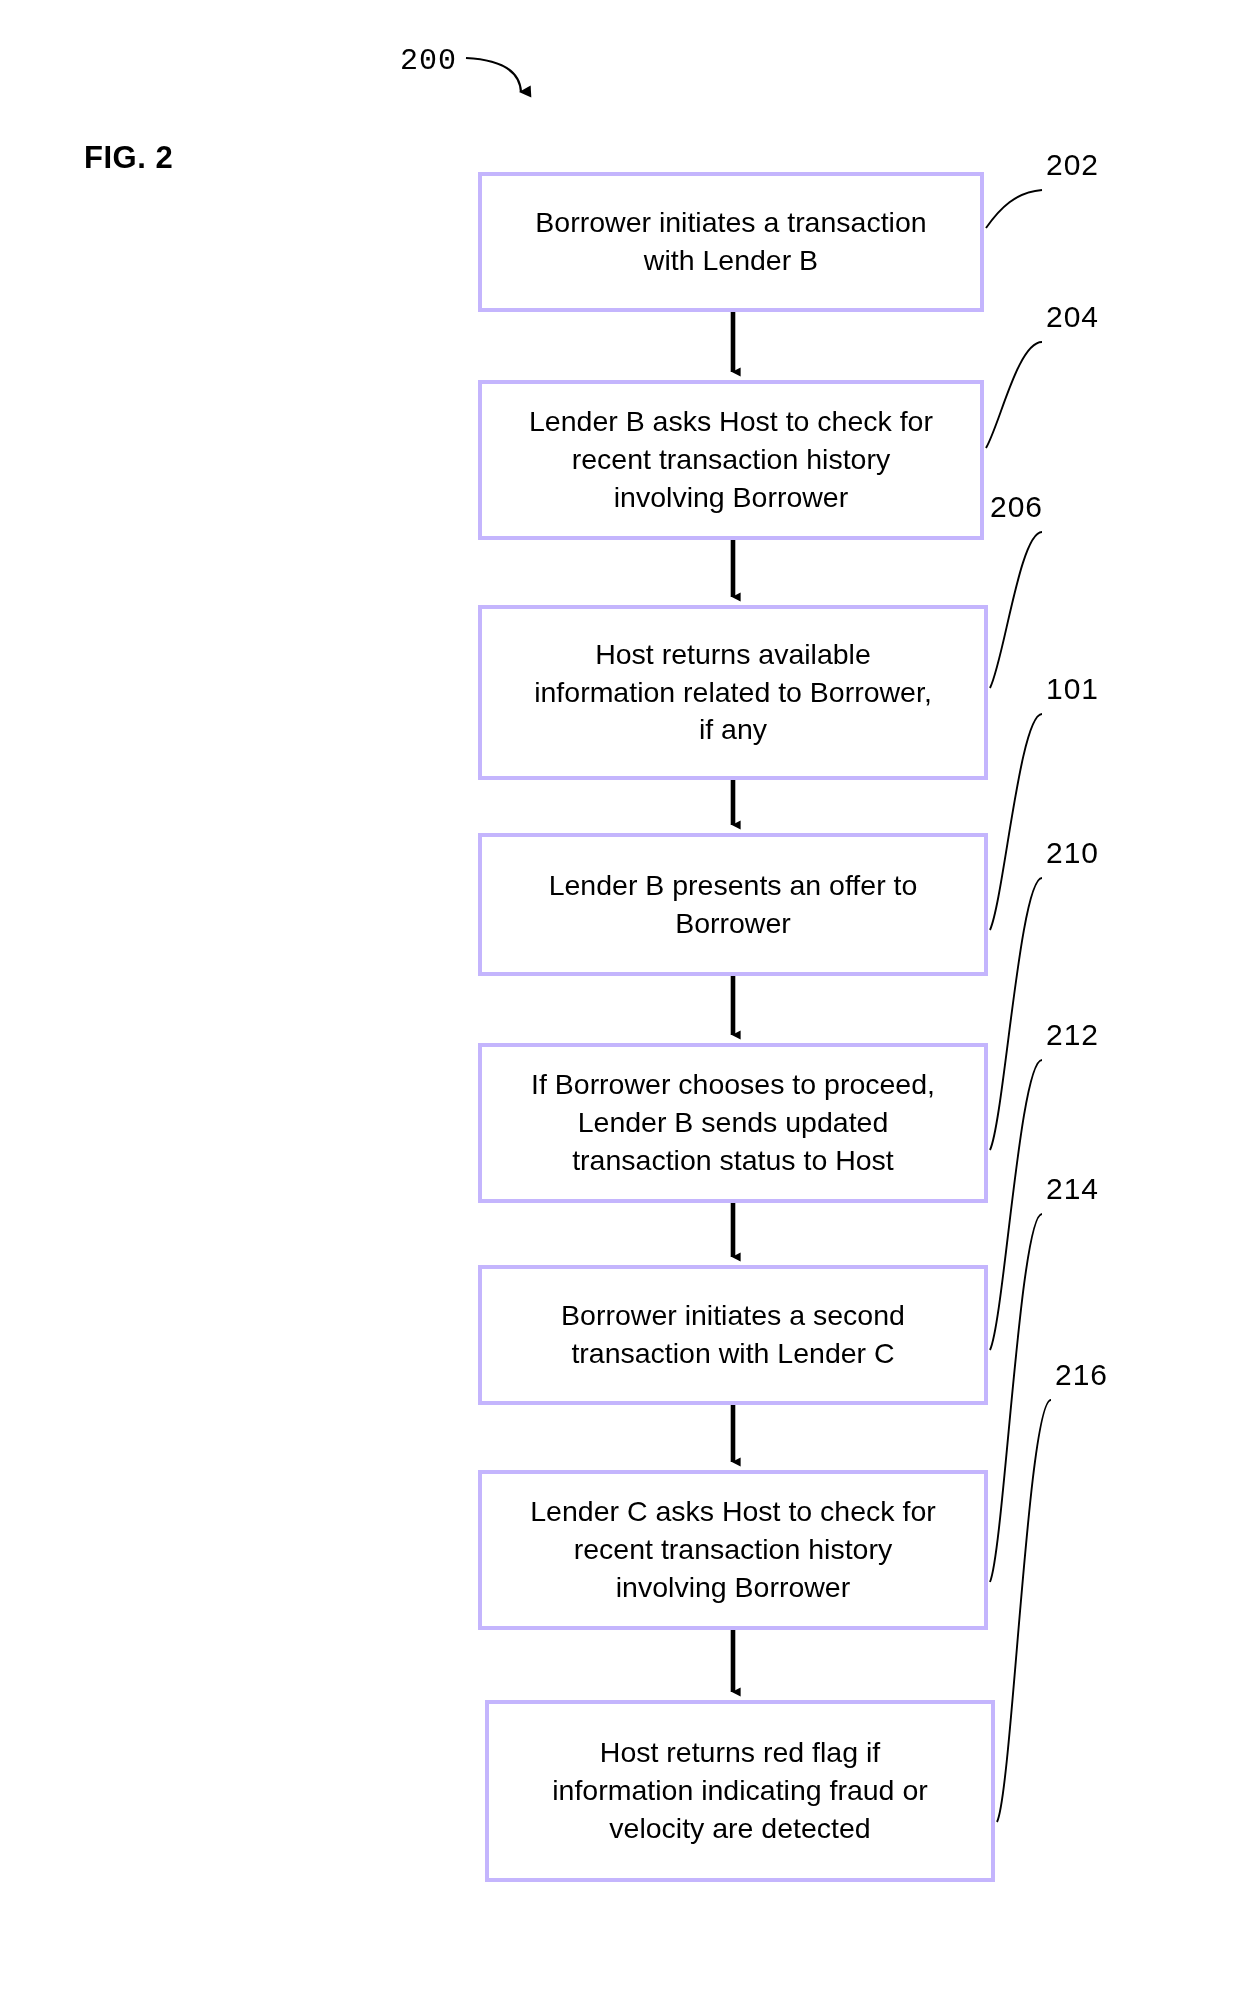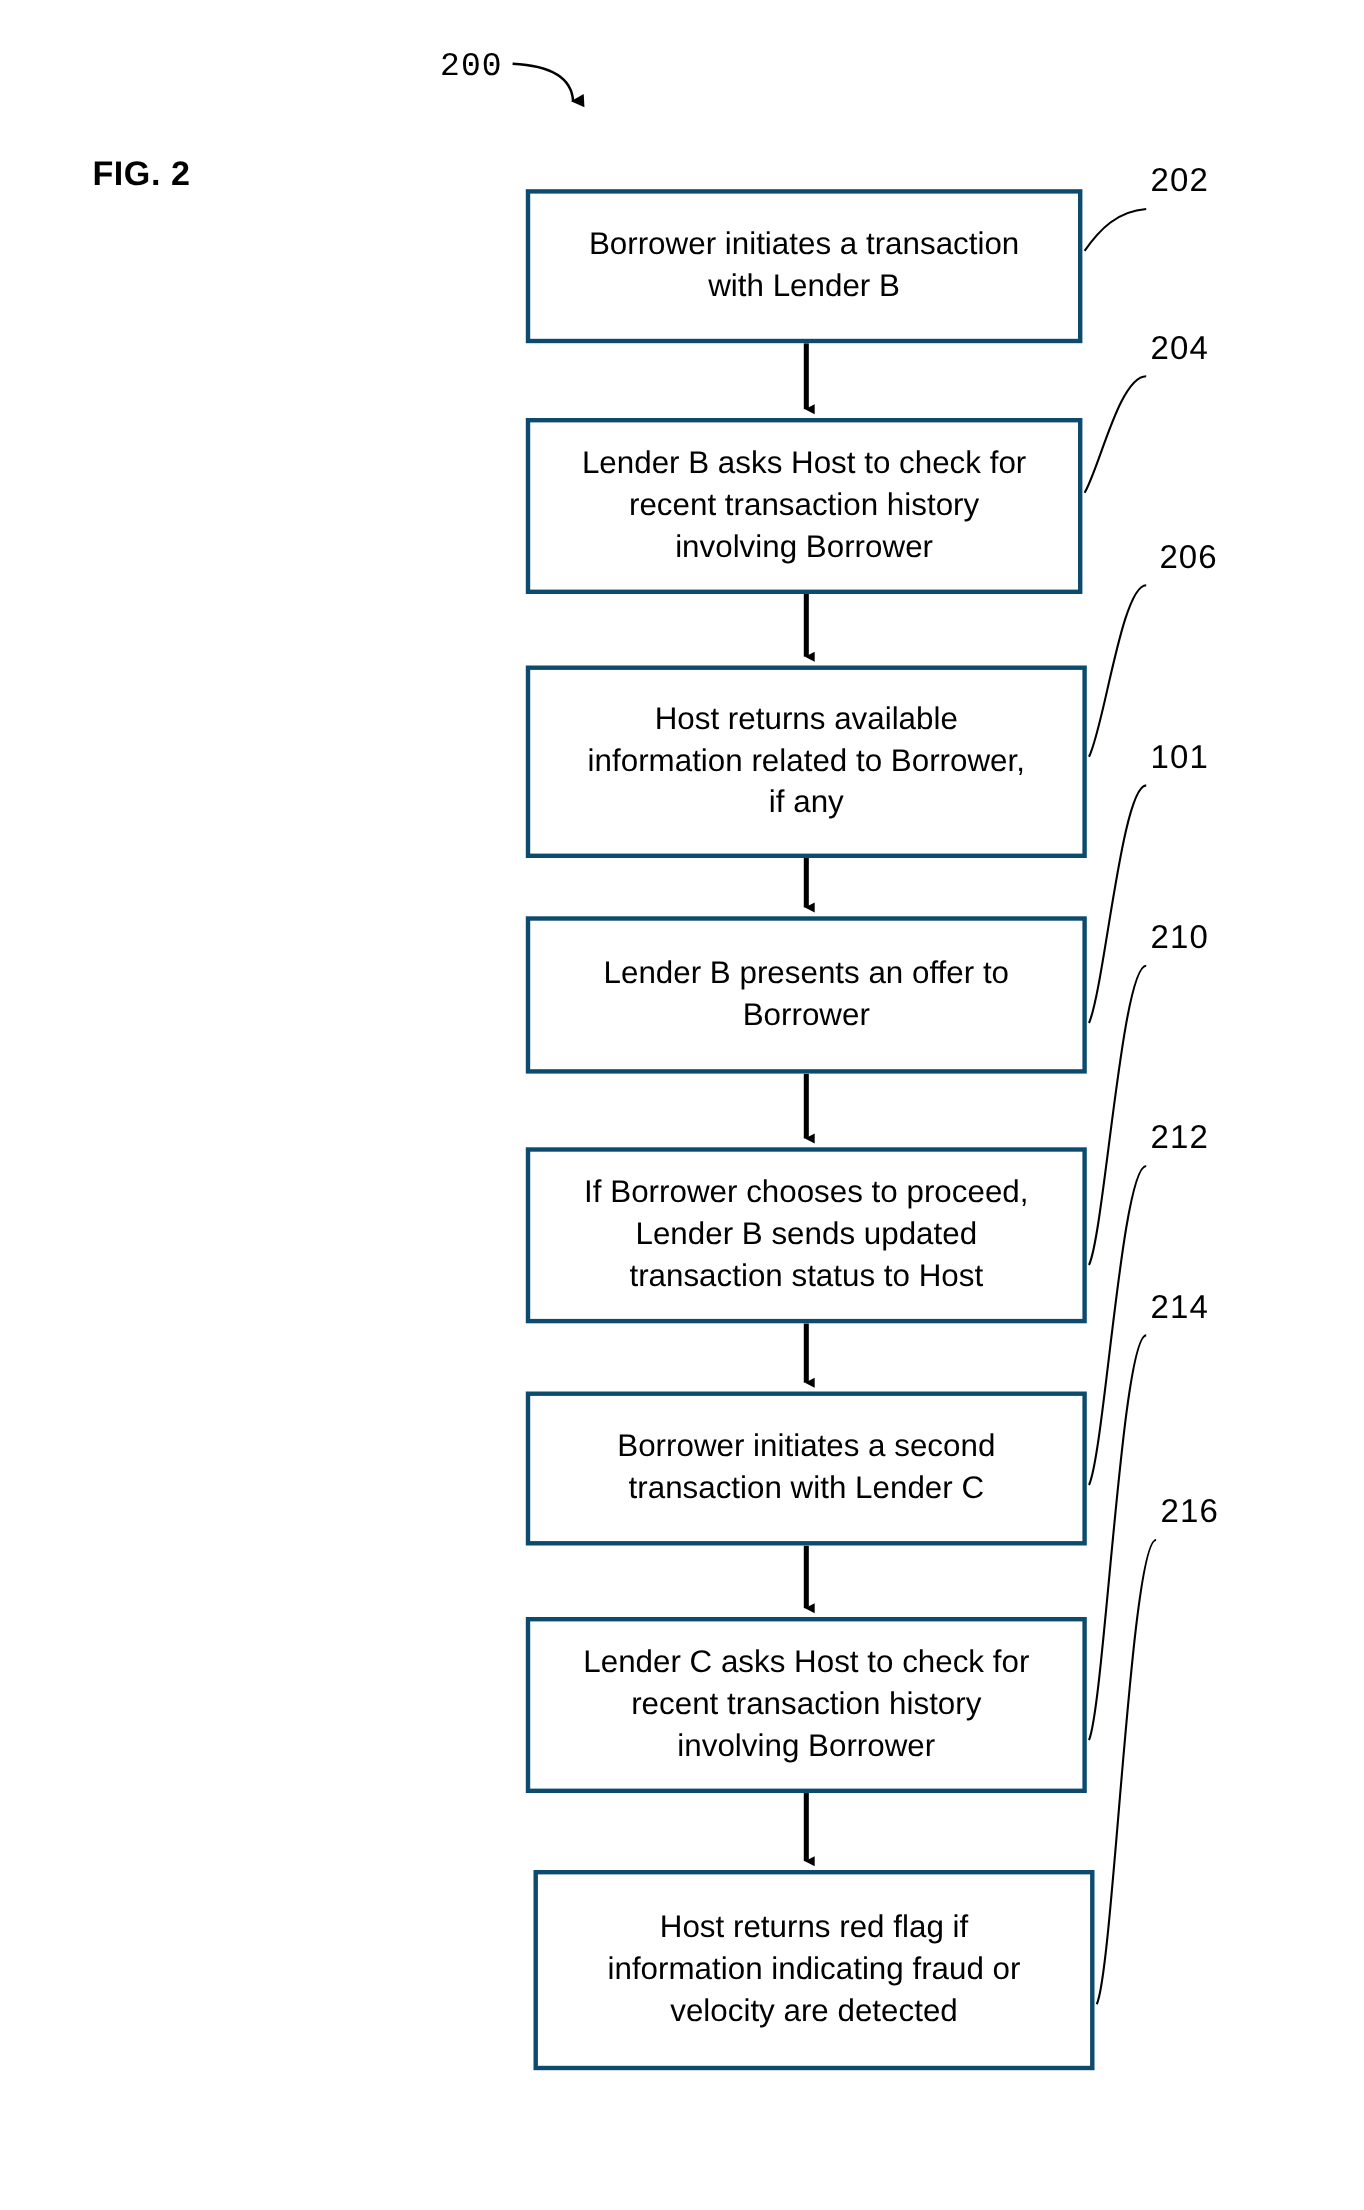--- a/index.html
+++ b/index.html
@@ -53,21 +53,21 @@
     top: 0;
     width: 1240px;
     height: 2009px;
     pointer-events: none;
   }
 
   
   .process-box {
     position: absolute;
     box-sizing: border-box;
-    border: 4px solid #0c4a6e;
+    border: 4px solid #c4b5fd;
     background: #ffffff;
     display: flex;
     align-items: center;
     justify-content: center;
     text-align: center;
   }
   .process-box .box-text {
     font-size: 28.5px;
     line-height: 1.33;
     padding: 0 14px;
@@ -168,20 +168,20 @@
   </div>
 
   <div class="process-box" id="box-7" style="left: 485px; top: 1700px; width: 510px; height: 182px;">
     <div class="box-text">Host returns red flag if
 information indicating fraud or
 velocity are detected</div>
   </div>
 
   <div class="ref-num" id="ref-0" style="left: 1046px; top: 148px;">202</div>
   <div class="ref-num" id="ref-1" style="left: 1046px; top: 300px;">204</div>
-  <div class="ref-num" id="ref-2" style="left: 1054px; top: 490px;">206</div>
+  <div class="ref-num" id="ref-2" style="left: 990px; top: 490px;">206</div>
   <div class="ref-num" id="ref-3" style="left: 1046px; top: 672px;">101</div>
   <div class="ref-num" id="ref-4" style="left: 1046px; top: 836px;">210</div>
   <div class="ref-num" id="ref-5" style="left: 1046px; top: 1018px;">212</div>
   <div class="ref-num" id="ref-6" style="left: 1046px; top: 1172px;">214</div>
   <div class="ref-num" id="ref-7" style="left: 1055px; top: 1358px;">216</div>
 
 </div>
 
 </body></html>

